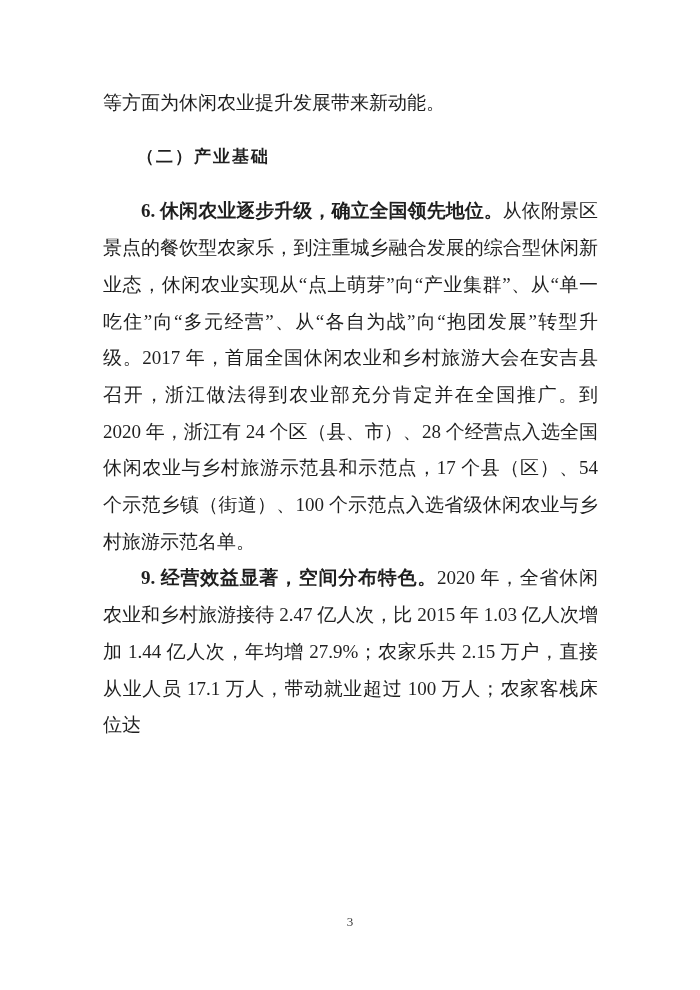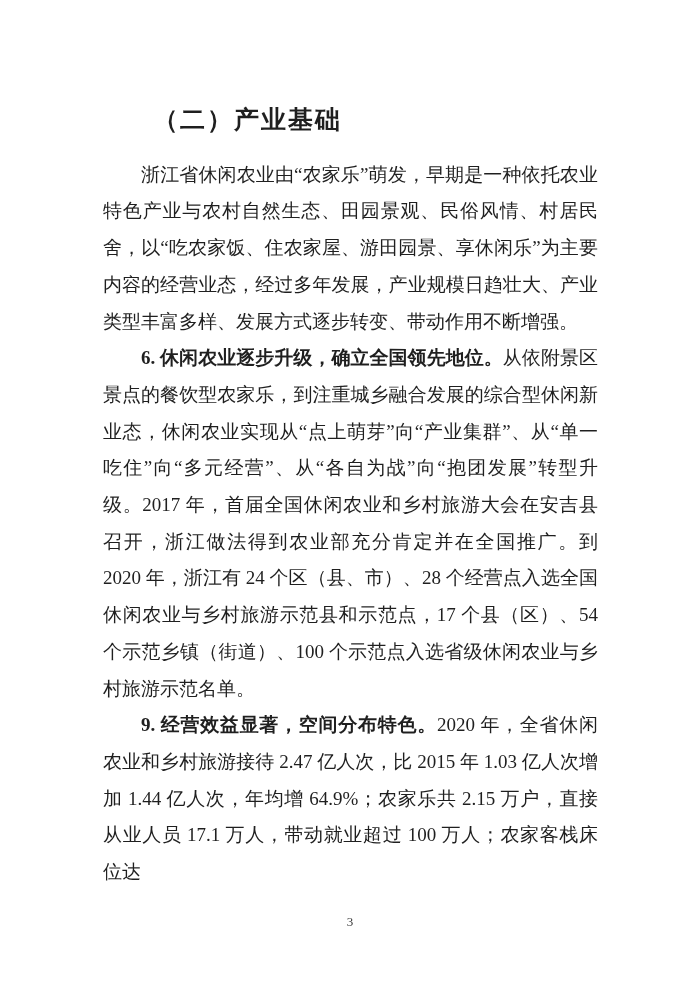--- a/index.html
+++ b/index.html
@@ -28,21 +28,21 @@
     text-align-last: left;
   }
   .content p {
     margin: 0;
     text-indent: 2em;
   }
   .content p.no-indent {
     text-indent: 0;
   }
   .section-heading {
-    font-size: 25px;
+    font-size: 17px;
     line-height: 36.7px;
     font-weight: 700;
     margin: 17px 0 18px 0;
     text-indent: 2em;
     letter-spacing: 2px;
   }
   .lead-bold {
     font-weight: 700;
   }
   .page-footer {
@@ -55,25 +55,25 @@
     line-height: 18px;
     color: #3a3a3a;
   }
 </style>
 </head>
 <body>
 
 <div class="page">
   <div class="content">
 
+    <p class="no-indent">等方面为休闲农业提升发展带来新动能。</p>
 
     <h2 class="section-heading">（二）产业基础</h2>
 
-    <p><span>浙江省休闲农业由“农家乐”萌发，早期是一种依托农业特色产业与农村自然生态、田园景观、民俗风情、村居民舍，以“吃农家饭、住农家屋、游田园景、享休闲乐”为主要内容的经营业态，经过多年发展，产业规模日趋壮大、产业类型丰富多样、发展方式逐步转变、带动作用不断增强。</span></p>
 
     <p><span class="lead-bold">6. 休闲农业逐步升级，确立全国领先地位。</span><span>从依附景区景点的餐饮型农家乐，到注重城乡融合发展的综合型休闲新业态，休闲农业实现从“点上萌芽”向“产业集群”、从“单一吃住”向“多元经营”、从“各自为战”向“抱团发展”转型升级。2017 年，首届全国休闲农业和乡村旅游大会在安吉县召开，浙江做法得到农业部充分肯定并在全国推广。到 2020 年，浙江有 24 个区（县、市）、28 个经营点入选全国休闲农业与乡村旅游示范县和示范点，17 个县（区）、54 个示范乡镇（街道）、100 个示范点入选省级休闲农业与乡村旅游示范名单。</span></p>
 
-    <p><span class="lead-bold">9. 经营效益显著，空间分布特色。</span><span>2020 年，全省休闲农业和乡村旅游接待 2.47 亿人次，比 2015 年 1.03 亿人次增加 1.44 亿人次，年均增 64.9%；农家乐共 2.15 万户，直接从业人员 17.1 万人，带动就业超过 100 万人；农家客栈床位达</span></p>
+    <p><span class="lead-bold">9. 经营效益显著，空间分布特色。</span><span>2020 年，全省休闲农业和乡村旅游接待 2.47 亿人次，比 2015 年 1.03 亿人次增加 1.44 亿人次，年均增 27.9%；农家乐共 2.15 万户，直接从业人员 17.1 万人，带动就业超过 100 万人；农家客栈床位达</span></p>
 
   </div>
 
   <div class="page-footer">3</div>
 </div>
 
 </body></html>

